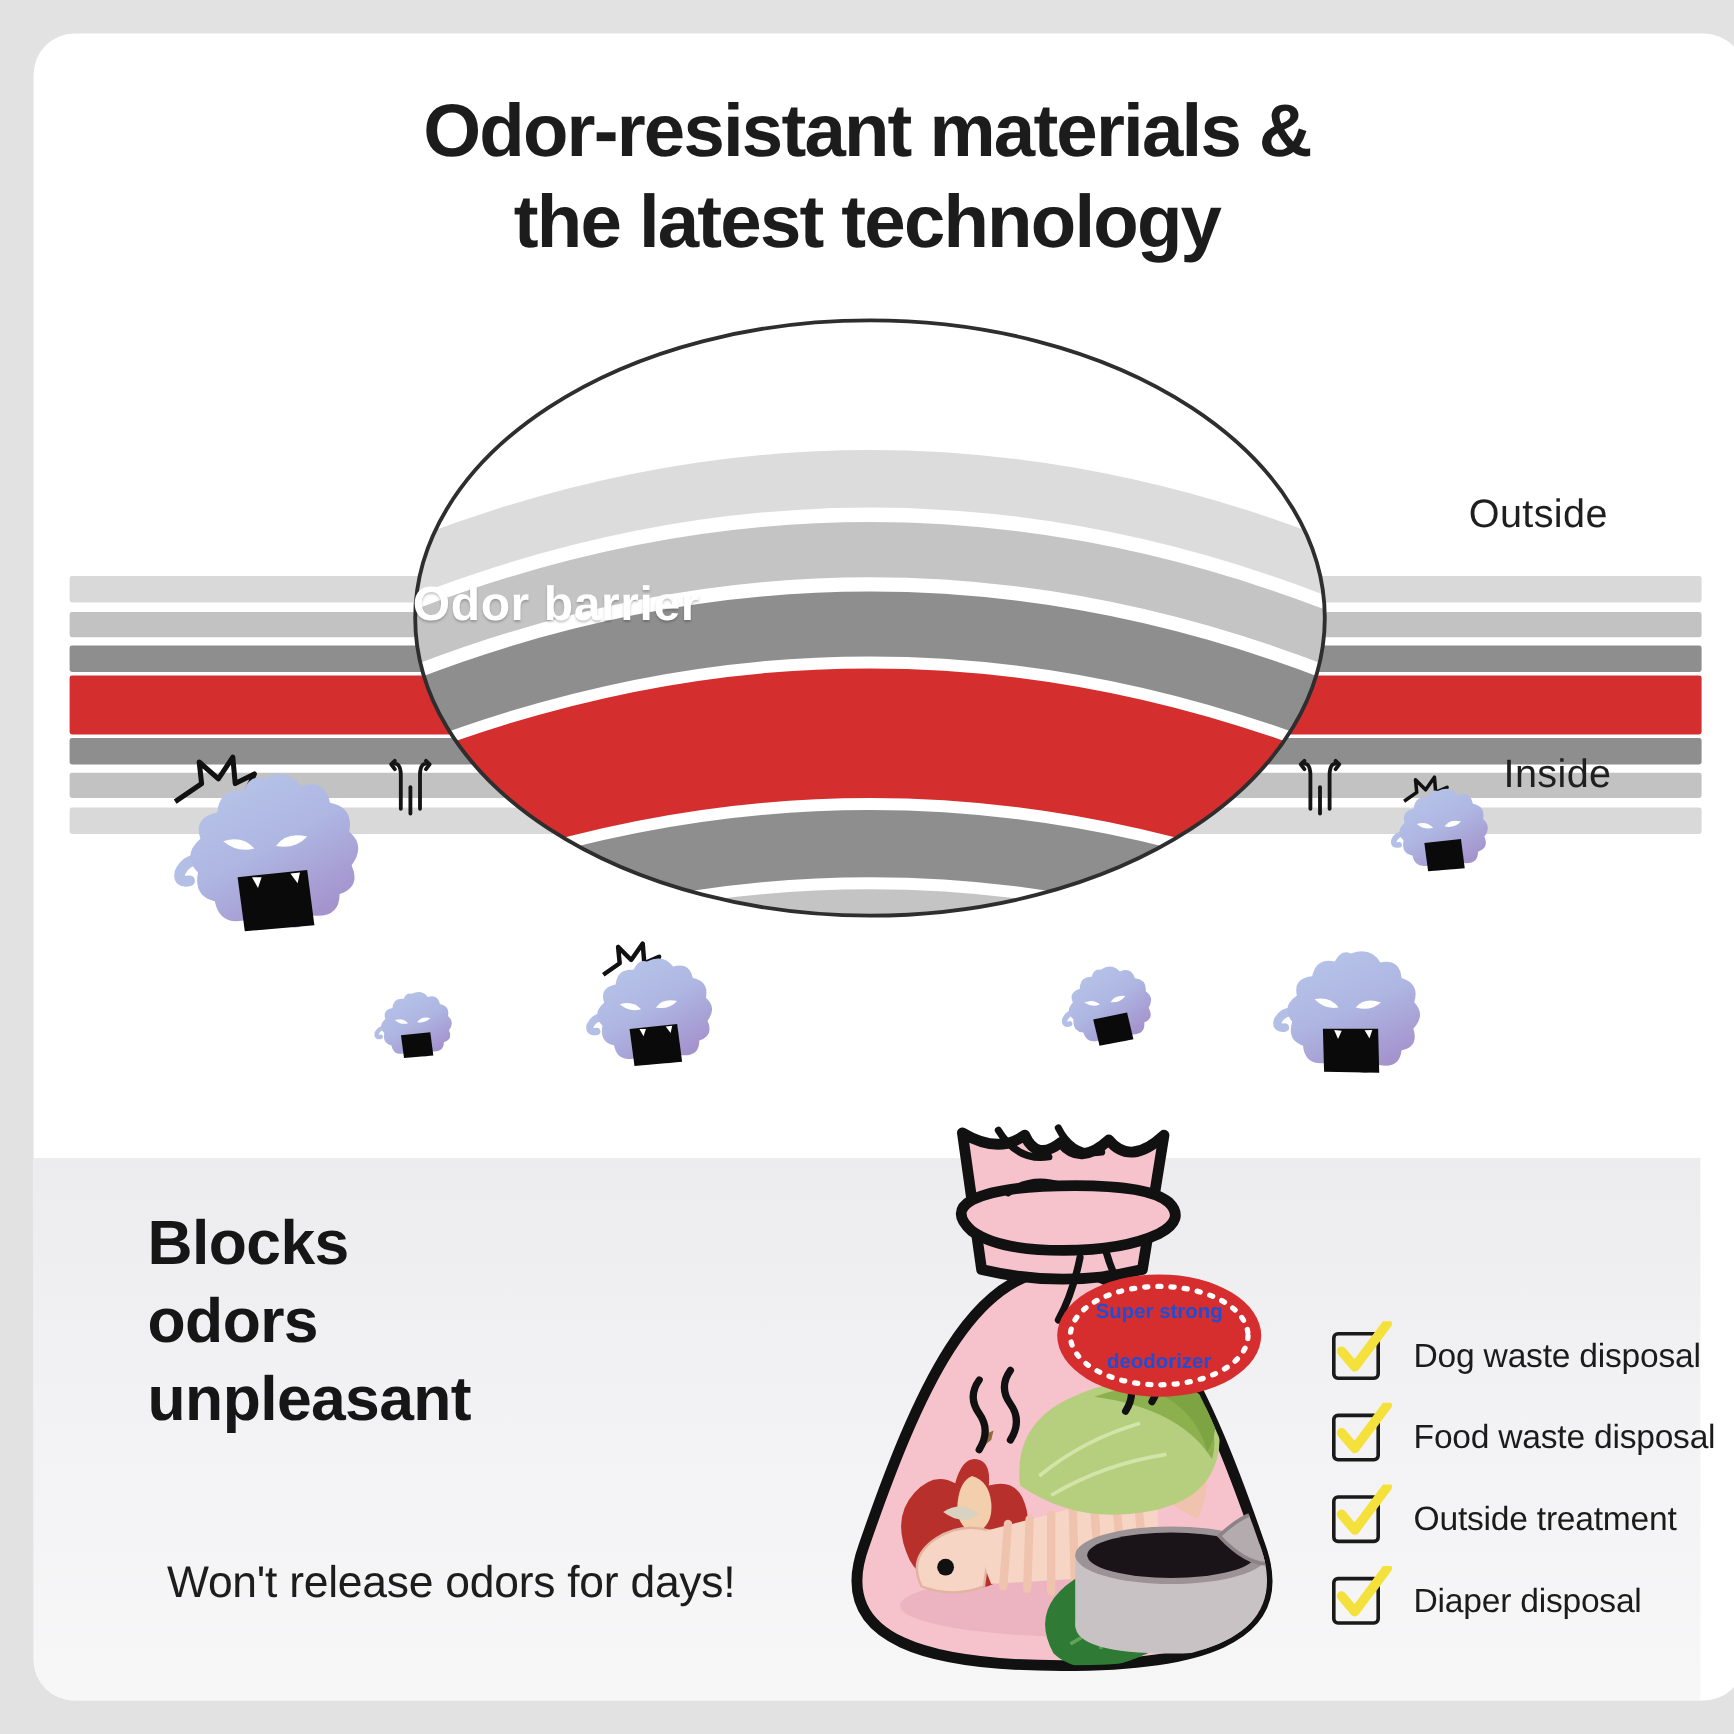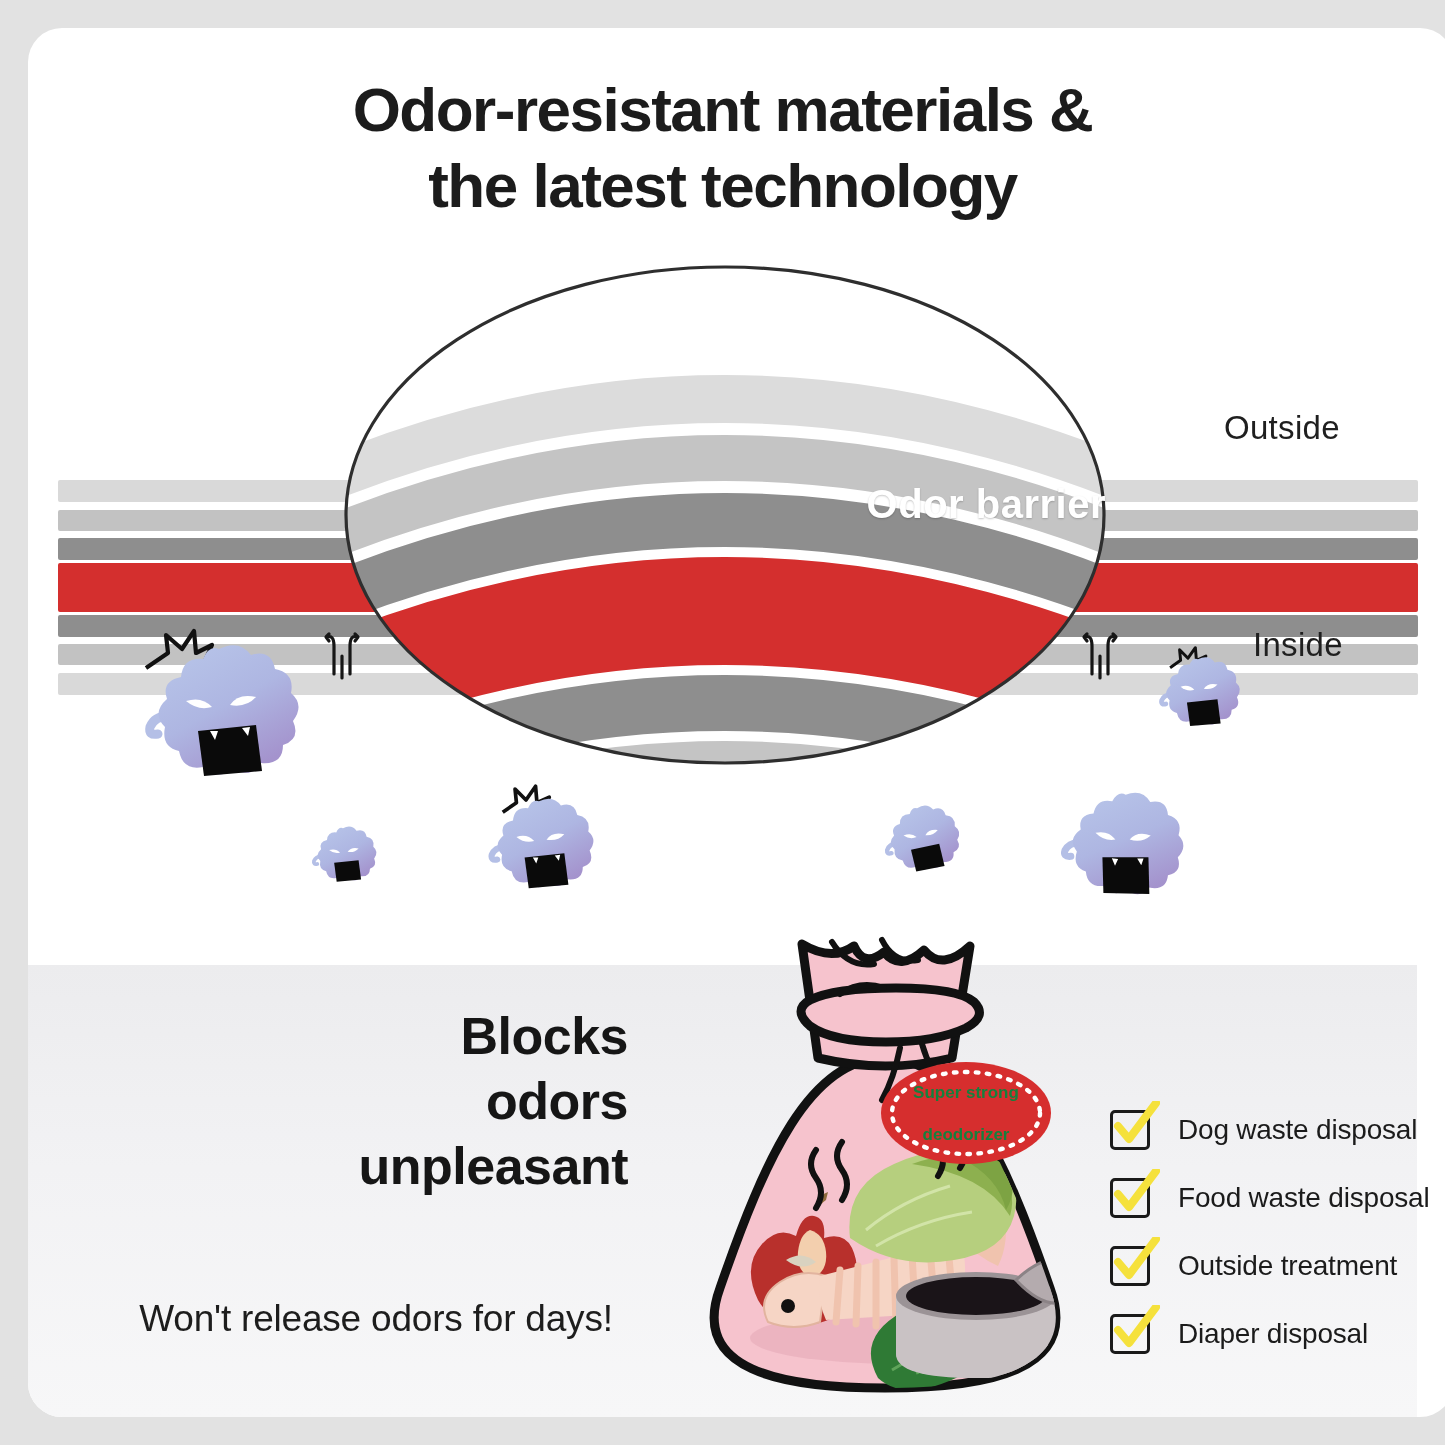--- a/index.html
+++ b/index.html
@@ -74,39 +74,39 @@
   .magnifier{
     position:absolute;
     left:316px; top:237px;
     width:762px; height:500px;
   }
   .magnifier svg{display:block;}
   .barrier-text{
     position:absolute;
     left:0; top:217px;
     width:762px;
-    text-align:right;
+    text-align:left;
     font-size:40px;
     font-weight:bold;
     color:#ffffff;
     letter-spacing:.5px;
     text-shadow:0 1px 2px rgba(0,0,0,.22);
     pointer-events:none;
   }
 
   
   .germ{ position:absolute; }
   .wisp{ position:absolute; }
 
   
   .blocks-head{
     position:absolute;
     left:95px; top:976px;
     width:505px;
-    text-align:right;
+    text-align:left;
     font-size:52px;
     font-weight:bold;
     line-height:1.25;
     color:#161616;
     letter-spacing:-.5px;
   }
   .blocks-head span{display:block;}
   .sub-line{
     position:absolute;
     width:560px;
@@ -128,21 +128,21 @@
     left:852px; top:1033px;
     width:172px; height:105px;
   }
   .badge-text{
     position:absolute;
     inset:0;
     display:flex;
     flex-direction:column;
     align-items:center;
     justify-content:center;
-    color:#15803d;
+    color:#1d4ed8;
     font-size:17px;
     font-weight:bold;
     line-height:1.28;
     text-align:center;
     pointer-events:none;
     gap:20px;
   }
 
   
   .checklist{

